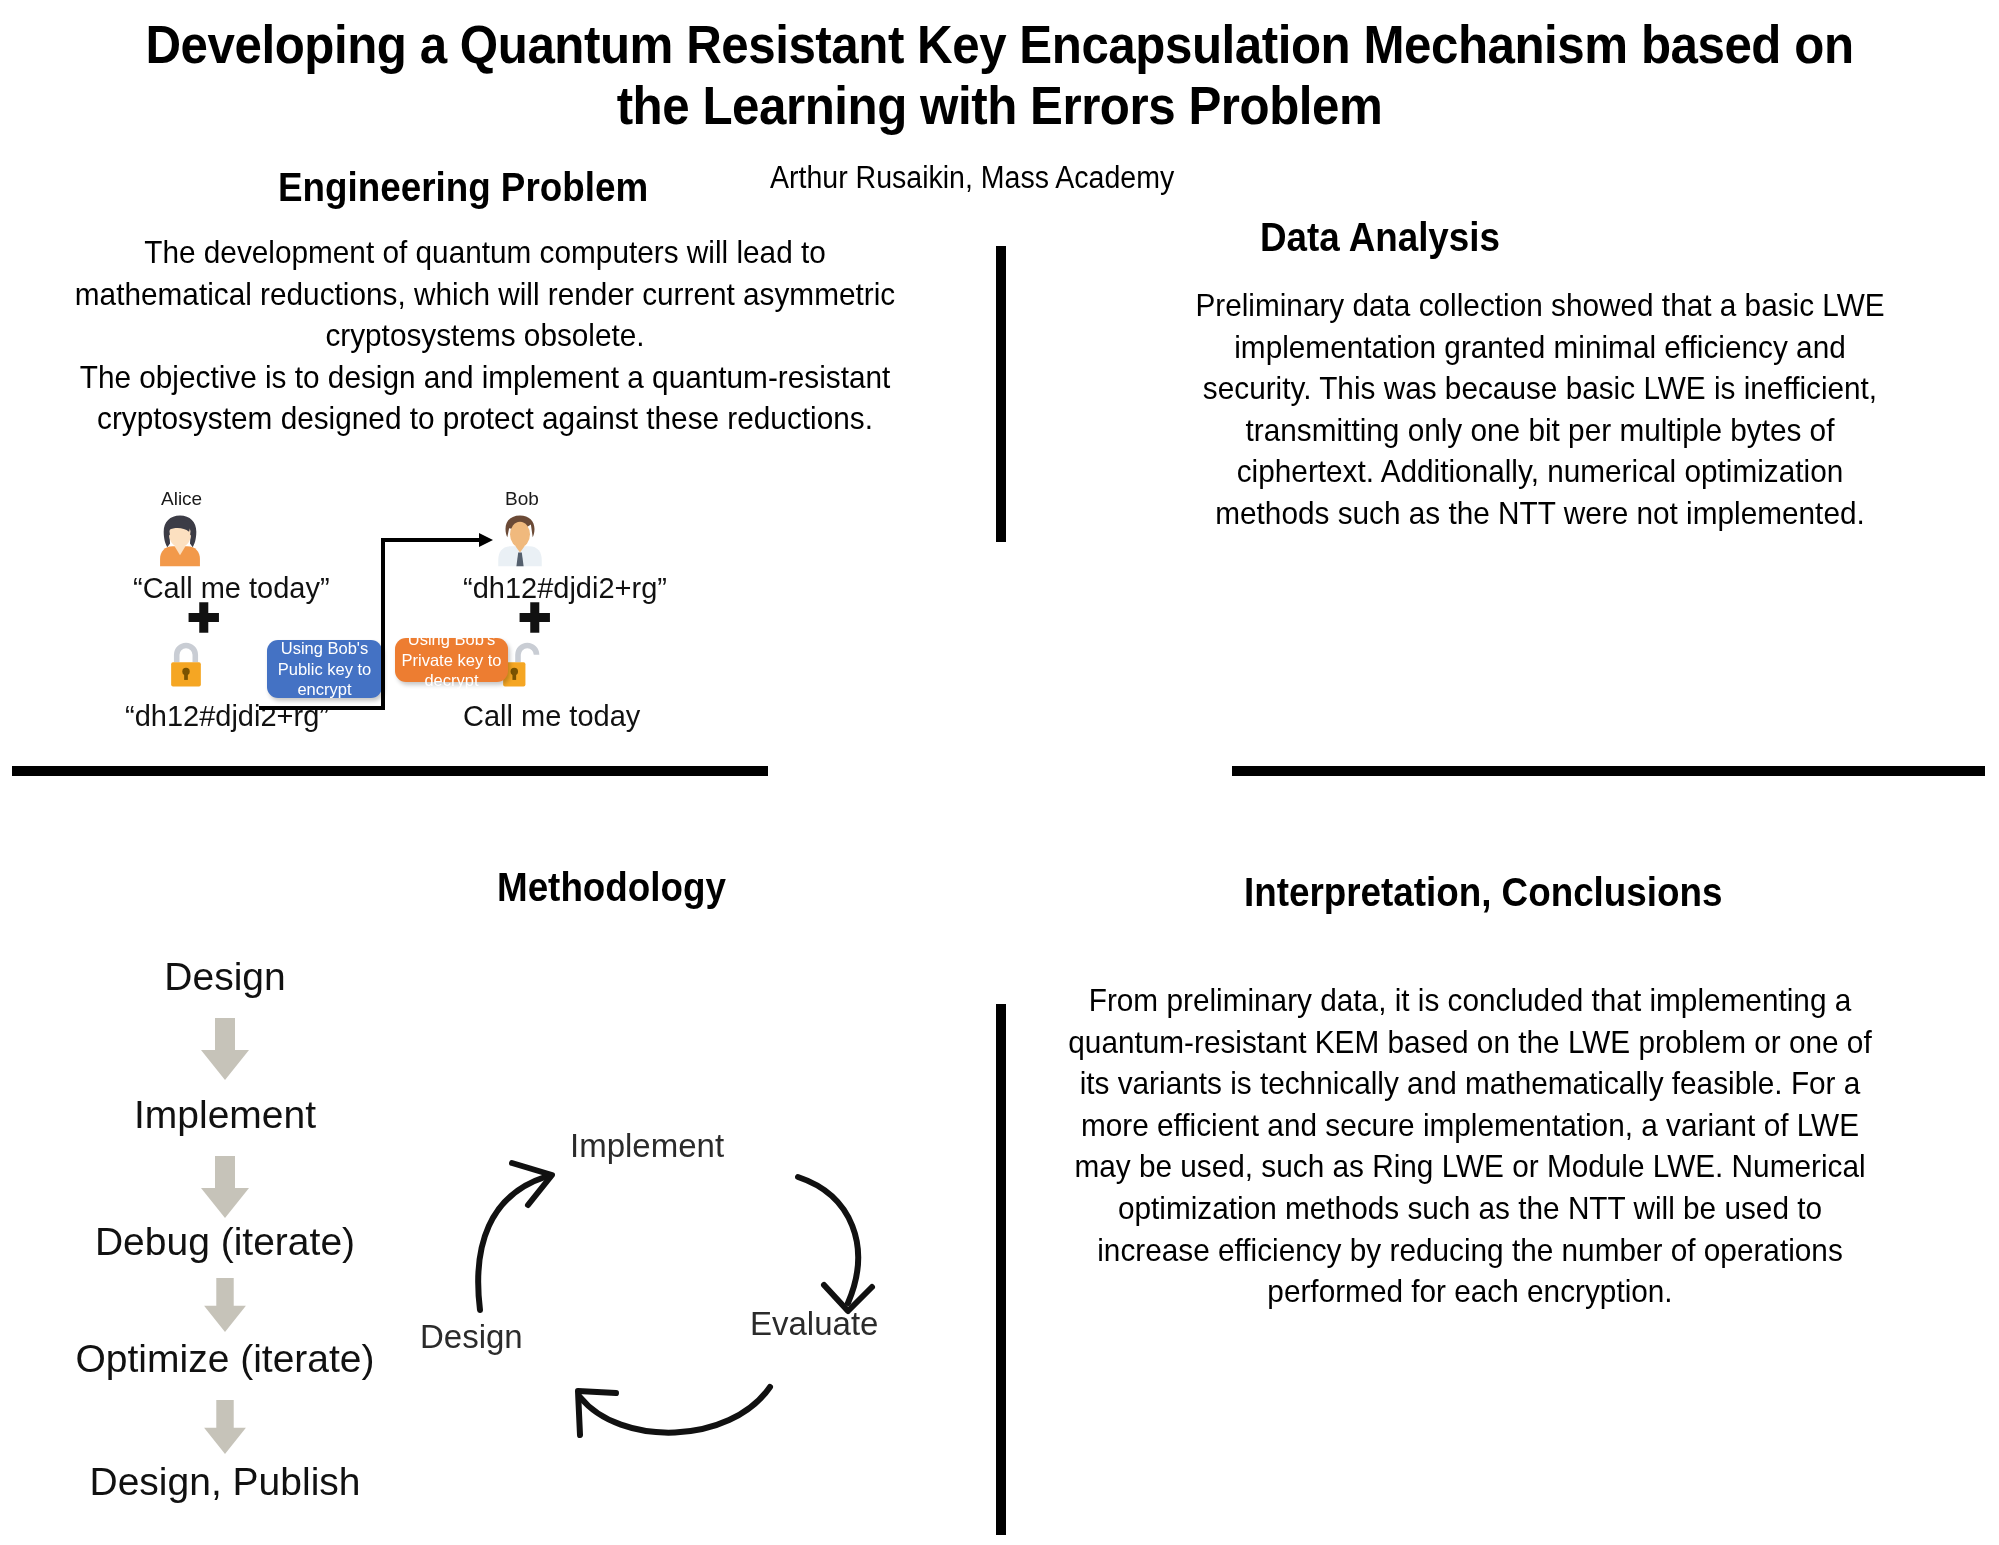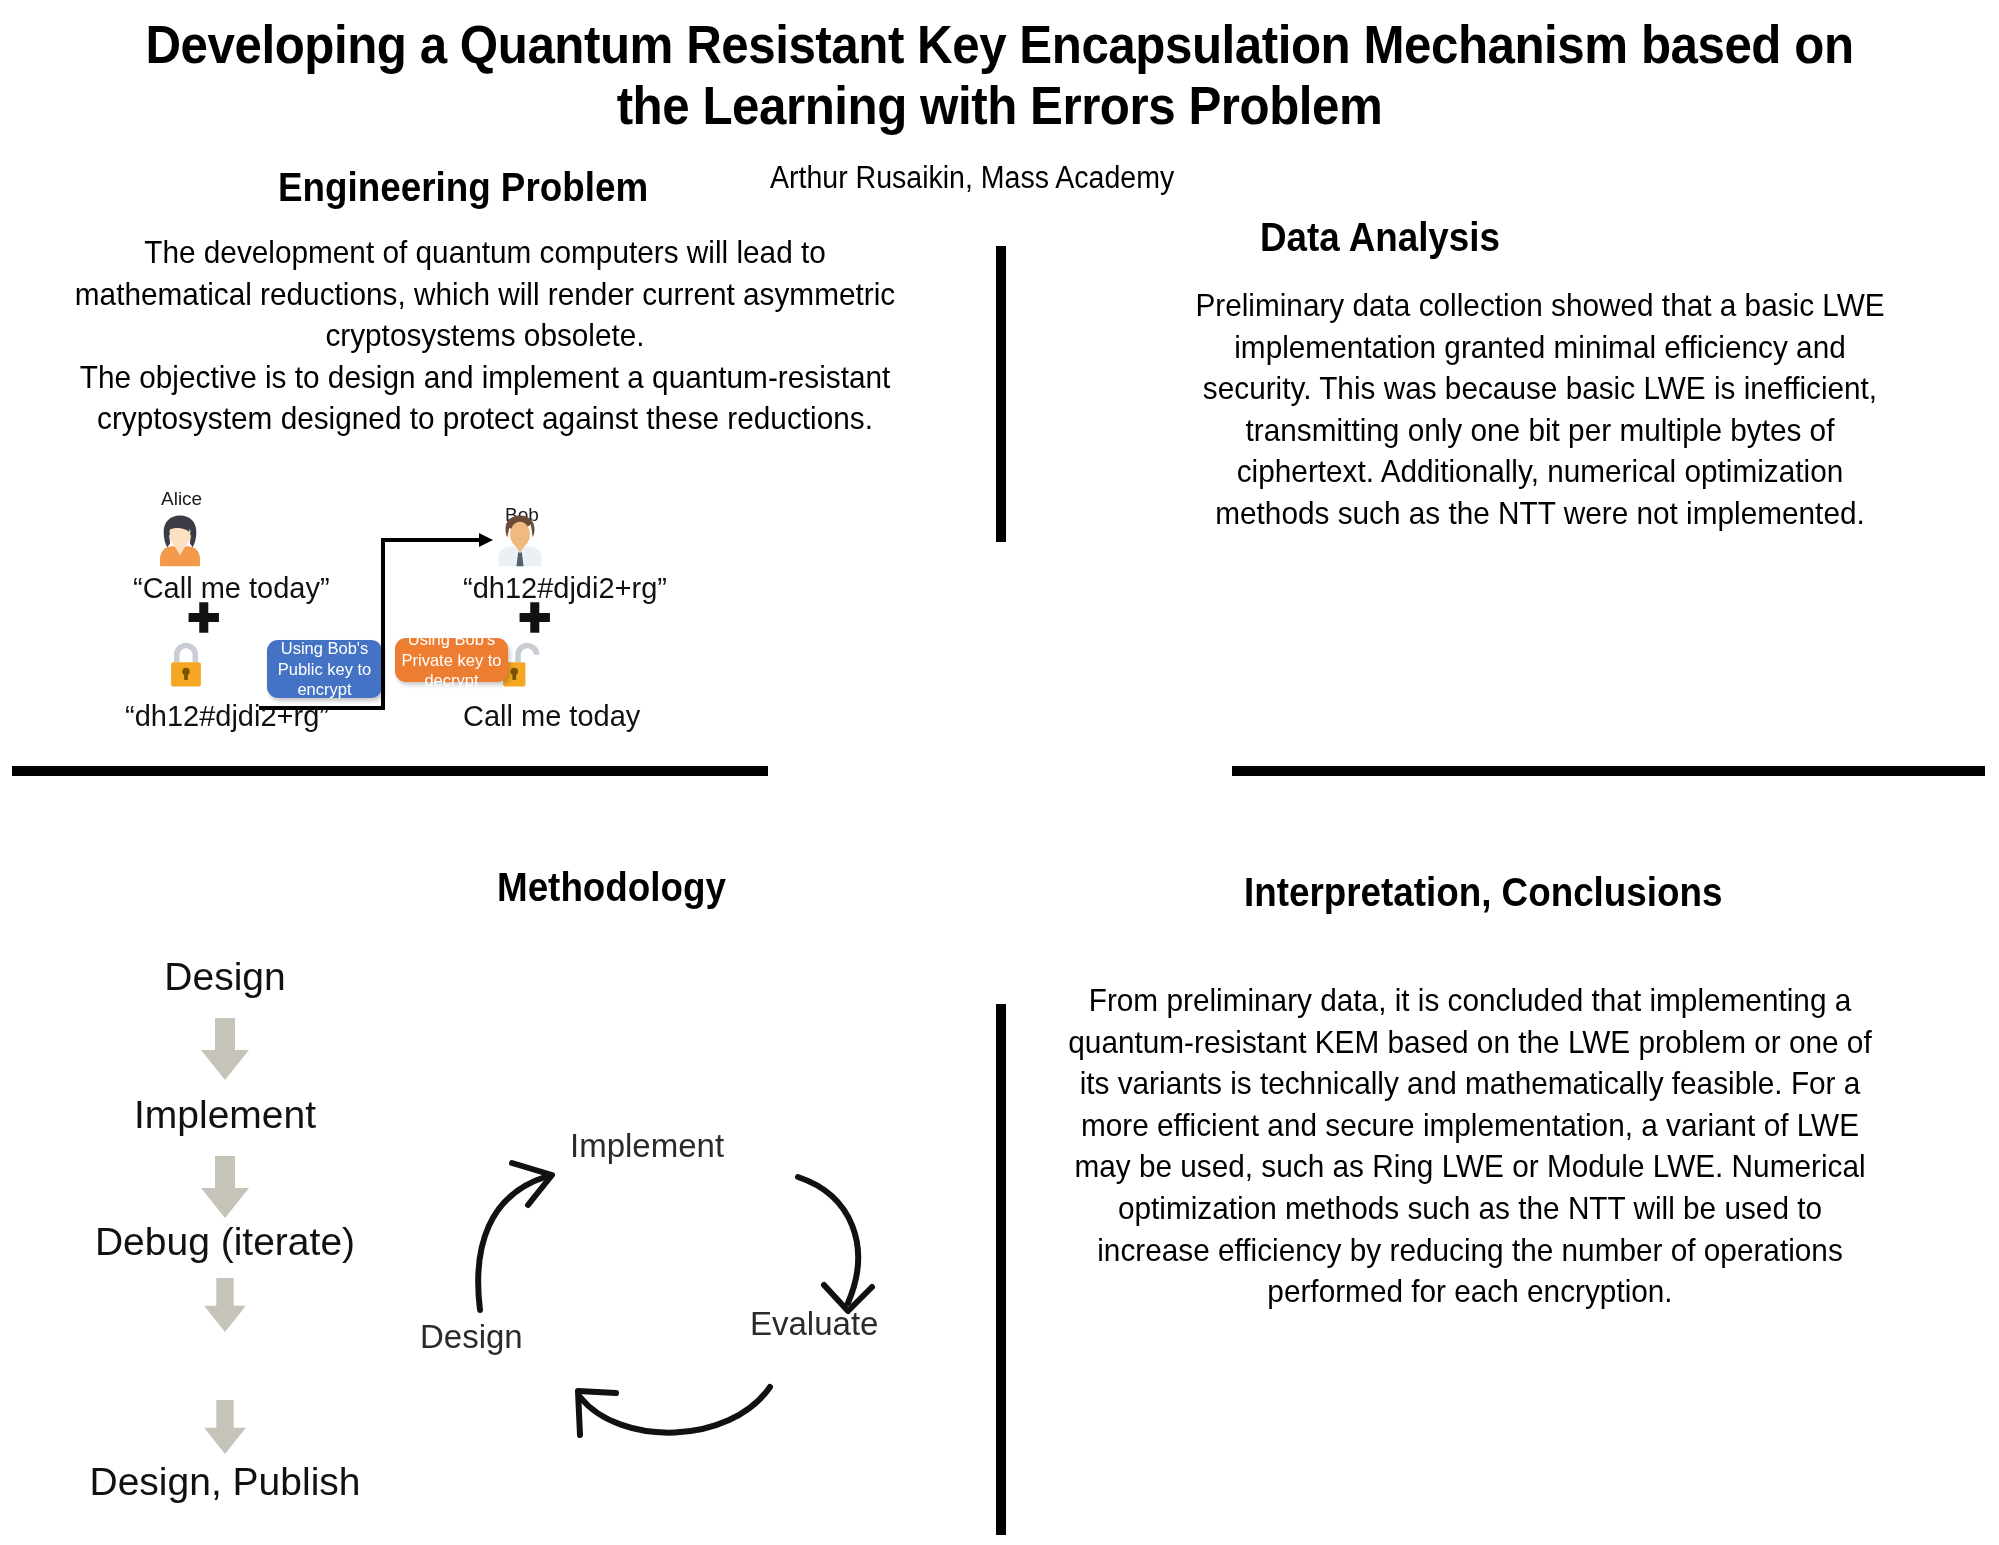--- a/index.html
+++ b/index.html
@@ -141,21 +141,21 @@
     <div class="msg" style="left:0px;top:84px;">“Call me today”</div>
     <div class="plus" style="left:54px;top:110px;">✚</div>
     <svg class="avatar" style="left:30px;top:152px;width:46px;height:52px;" viewBox="0 0 48 56">
       <path d="M14 24v-8a10 10 0 0 1 20 0v8" fill="none" stroke="#c9cdd4" stroke-width="6"></path>
       <rect x="8" y="24" width="32" height="26" rx="2" fill="#F5A623"></rect>
       <circle cx="24" cy="34" r="4" fill="#7a5200"></circle>
       <rect x="22" y="34" width="4" height="9" fill="#7a5200"></rect>
     </svg>
     <div class="msg" style="left:-8px;top:212px;">“dh12#djdi2+rg”</div>
 
-    <div class="cap" style="left:372px;top:16px;">Bob</div>
+    <div class="cap" style="left:372px;top:0px;">Bob</div>
     <svg class="avatar" style="left:358px;top:22px;" viewBox="0 0 64 64">
       <path d="M32 6c-10 0-16 6-16 15 0 4 1 7 2 9l2-10c8 2 18 1 24-4l2 14c1-2 2-5 2-9 0-9-6-15-16-15z" fill="#6b4a36"></path>
       <ellipse cx="32" cy="27" rx="11" ry="14" fill="#f0b97d"></ellipse>
       <path d="M22 40h20c10 0 14 7 14 15v7H8v-7c0-8 4-15 14-15z" fill="#eaf0f5"></path>
       <path d="M27 40l5 7 5-7-5-3z" fill="#f0b97d"></path>
       <path d="M30 47h4l2 15h-8z" fill="#55606e"></path>
     </svg>
     <div class="msg" style="left:330px;top:84px;">“dh12#djdi2+rg”</div>
     <div class="plus" style="left:385px;top:110px;">✚</div>
     <svg class="avatar" style="left:362px;top:152px;width:46px;height:52px;" viewBox="0 0 48 56">
@@ -188,20 +188,21 @@
     <path d="M18 0 h20 v32 h14 L28 62 L4 32 h14 Z" fill="#C6C3B9"></path>
   </svg>
   <div class="flow-step" style="top:1093px;">Implement</div>
   <svg class="flow-arrow" style="top:1156px;" viewBox="0 0 56 62">
     <path d="M18 0 h20 v32 h14 L28 62 L4 32 h14 Z" fill="#C6C3B9"></path>
   </svg>
   <div class="flow-step" style="top:1220px;">Debug (iterate)</div>
   <svg class="flow-arrow" style="top:1278px;height:54px;" viewBox="0 0 56 62">
     <path d="M18 0 h20 v32 h14 L28 62 L4 32 h14 Z" fill="#C6C3B9"></path>
   </svg>
+  <div class="flow-step" style="top:1337px;">Optimize (iterate)</div>
   <svg class="flow-arrow" style="top:1400px;height:54px;" viewBox="0 0 56 62">
     <path d="M18 0 h20 v32 h14 L28 62 L4 32 h14 Z" fill="#C6C3B9"></path>
   </svg>
   <div class="flow-step" style="top:1460px;">Design, Publish</div>
 
   <div id="cycle">
     <div class="cyc-label" style="left:150px;top:2px;">Implement</div>
     <div class="cyc-label" style="left:330px;top:180px;">Evaluate</div>
     <div class="cyc-label" style="left:0px;top:193px;">Design</div>
     <svg style="position:absolute;left:0;top:0;width:540px;height:320px;" viewBox="0 0 540 320">

